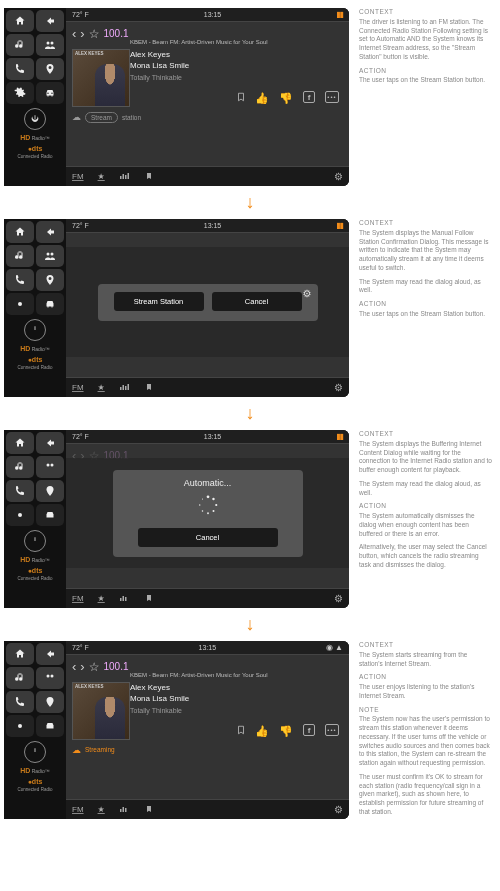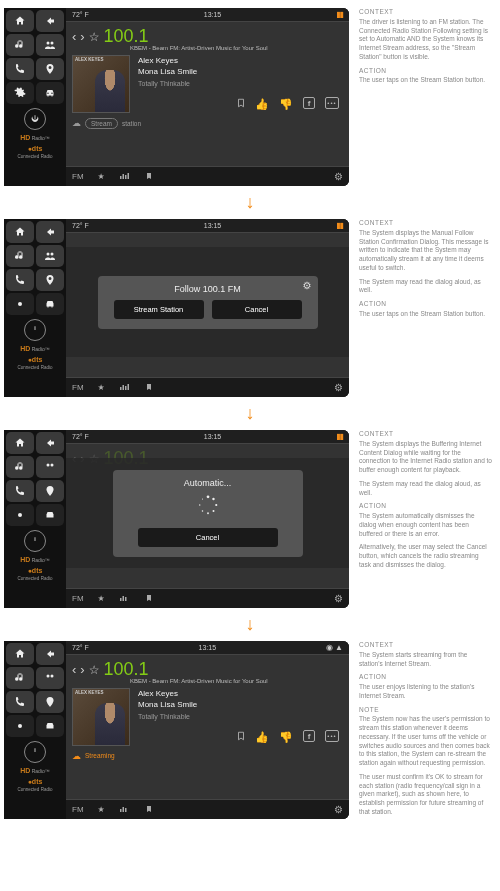--- a/index.html
+++ b/index.html
@@ -23,40 +23,40 @@
   .logos .hd { color: #c87a1a; font-weight: bold; font-size: 7px; }
   .logos .dts { color: #c87a1a; font-weight: bold; font-size: 7px; }
   .logos .sub { color: #999; font-size: 4.5px; }
   .main { flex: 1; background: #2d2d2d; display: flex; flex-direction: column; position: relative; border-radius: 0 6px 6px 0; overflow: hidden; }
   .statusbar { display: flex; justify-content: space-between; align-items: center; height: 14px; padding: 0 6px; font-size: 7px; color: #ccc; background: #1f1f1f; border-bottom: 1px solid #444; }
   .statusbar .sig { color: #f28c1a; letter-spacing: -1px; font-size: 8px; }
   .content { flex: 1; padding: 4px 6px; position: relative; background: #333; }
   .freqline { display: flex; align-items: center; gap: 4px; color: #eee; }
   .freqline .chev { color: #ccc; font-size: 13px; }
   .freqline .star { color: #ccc; font-size: 12px; }
-  .freqline .freq { font-size: 18px; color: #84cc16; }
+  .freqline .freq { font-size: 10px; color: #f0abfc; }
   .substation { font-size: 6px; color: #bbb; margin-left: 58px; margin-top: -2px; }
-  .mediarow { display: flex; gap: 8px; margin-top: 4px; }
+  .mediarow { display: flex; margin-top: 4px; }
   .albumart { width: 58px; height: 58px; background: linear-gradient(135deg,#5a4a3a,#3a2a1a); border: 1px solid #555; position: relative; overflow: hidden; }
   .albumart::before { content: "ALEX KEYES"; position: absolute; top: 2px; left: 2px; font-size: 4.5px; color: #ccc; font-weight: bold; line-height: 1; }
   .albumart::after { content: ""; position: absolute; right: 4px; bottom: 0; width: 30px; height: 42px; background: radial-gradient(ellipse at 50% 20%, #b08a6a 25%, transparent 26%), linear-gradient(#3a3a4a,#2a2a3a); border-radius: 12px 12px 0 0; }
   .meta { flex: 1; color: #ddd; font-size: 8px; line-height: 1.4; }
   .meta .artist { color: #eee; }
   .meta .title { color: #eee; }
   .meta .album { color: #999; font-size: 7px; margin-top: 2px; }
   .mediacontrols { display: flex; gap: 10px; margin-top: 8px; justify-content: flex-end; padding-right: 4px; }
   .mediacontrols span { color: #bbb; font-size: 11px; }
   .mediacontrols .box { border: 1px solid #aaa; border-radius: 2px; width: 14px; height: 12px; display: flex; align-items: center; justify-content: center; font-size: 6px; letter-spacing: 1px; }
   .streamrow { display: flex; align-items: center; gap: 4px; margin-top: 4px; color: #999; font-size: 6.5px; }
   .streamrow .cloud { font-size: 9px; }
   .streamrow .pill { border: 1px solid #777; border-radius: 8px; padding: 1px 5px; }
   .streamrow.orange { color: #f28c1a; }
   .streamrow.orange .cloud { color: #f28c1a; }
   .bottombar { height: 20px; background: #1a1a1a; display: flex; align-items: center; justify-content: space-between; padding: 0 6px; border-top: 1px solid #444; }
-  .bottombar .tabs { display: flex; gap: 14px; align-items: center; }
+  .bottombar .tabs { display: flex; gap: 14px; align-items: center; text-decoration: underline; }
   .bottombar .tabs span { color: #aaa; font-size: 8px; }
   .bottombar .gear { color: #aaa; font-size: 10px; }
   
   .dim { position: absolute; inset: 14px 0 20px 0; background: rgba(40,40,40,0.85); display: flex; align-items: center; justify-content: center; }
   .dialog { background: #555; width: 220px; padding: 8px 10px 10px; border-radius: 4px; text-align: center; color: #eee; font-size: 8px; position: relative; }
   .dialog .dgear { position: absolute; top: 4px; right: 6px; color: #ddd; font-size: 10px; }
   .dialog h5 { font-size: 9px; margin-bottom: 6px; font-weight: normal; }
   .dialog p { font-size: 7.5px; line-height: 1.4; margin-bottom: 8px; }
   .dbtns { display: flex; gap: 8px; justify-content: center; }
   .dbtn { background: #1a1a1a; color: #fff; padding: 5px 0; border-radius: 3px; font-size: 7.5px; width: 90px; }
@@ -247,21 +247,20 @@
     <div class="main">
       <div class="statusbar">
             <span>72° F</span>
             <span>13:15</span>
             <span class="sig">▮▮</span>
           </div>
       <div class="content">
         <div class="dim">
           <div class="dialog">
             <span class="dgear">⚙</span>
-            <h5>Follow 100.1 FM</h5>
             <div class="dbtns">
               <div class="dbtn">Stream Station</div>
               <div class="dbtn">Cancel</div>
             </div>
           </div>
         </div>
       </div>
       <div class="bottombar">
         <div class="tabs">
               <span>FM</span>

